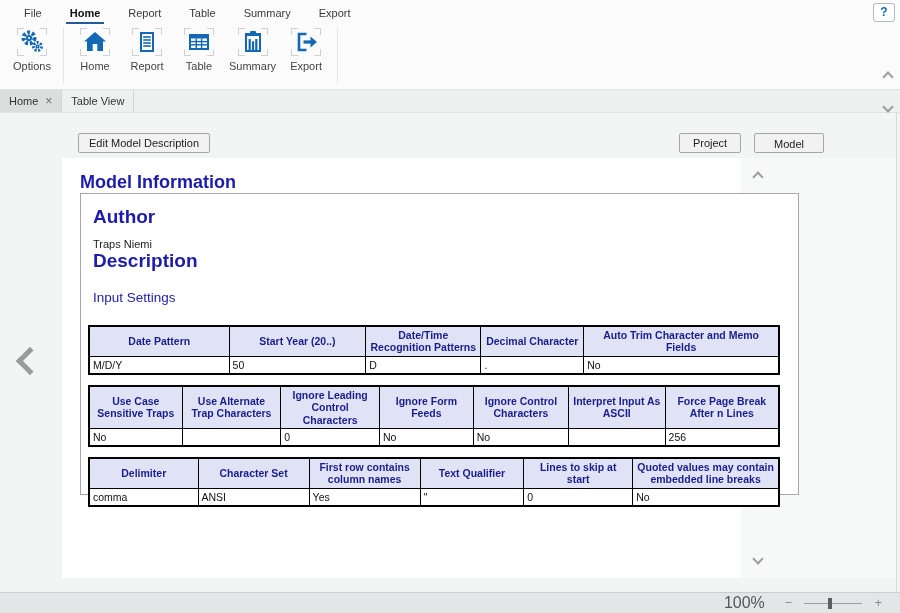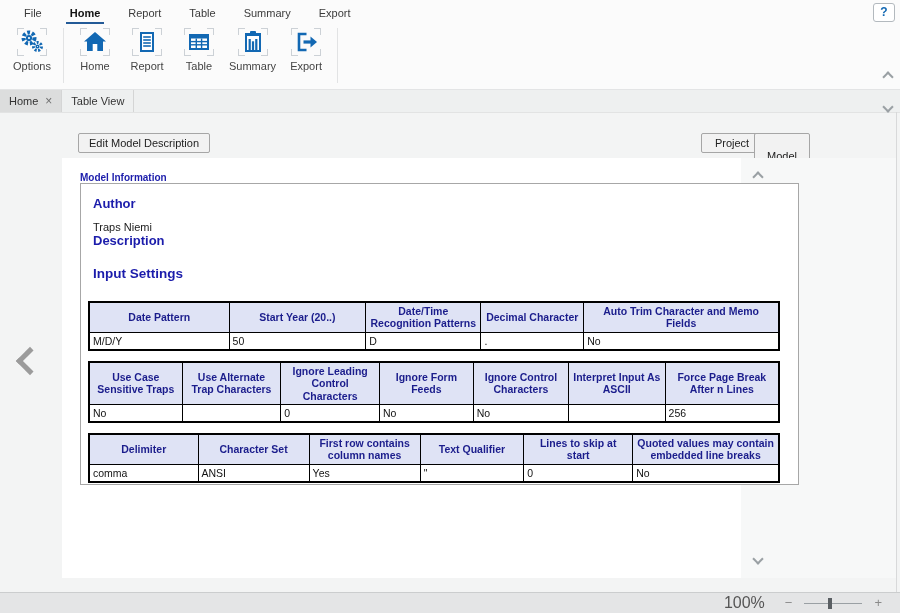--- a/index.html
+++ b/index.html
@@ -40,36 +40,36 @@
   .tabbar{position:absolute;top:90px;left:0;right:0;height:22px;background:#eef0f0;border-bottom:1px solid #e2e3e3;display:flex;align-items:stretch;}
   .doc-tab{display:flex;align-items:center;padding:0 9px;font-size:11px;color:#333;border-right:1px solid #d4d5d5;cursor:default;}
   .doc-tab.active{background:#dcdddd;}
   .doc-tab .close{margin-left:7px;color:#6e6e6e;font-size:12px;line-height:10px;}
   .tabbar-chev{position:absolute;right:8px;top:7px;}
 
   
   .main{position:absolute;top:113px;left:0;right:0;bottom:21px;background:#f3f4f4;}
   .btn{background:#f2f2f2;border:1px solid #a6a6a6;border-radius:2px;font-size:11px;color:#222;font-family:"Liberation Sans",sans-serif;padding:2px 10px;height:20px;}
   .edit-model-btn{position:absolute;left:78px;top:20px;}
-  .project-btn{position:absolute;left:701px;top:20px;width:62px;padding:2px 0;text-align:center;}
-  .model-btn{position:absolute;left:754px;top:20px;width:56px;padding:16px 0;text-align:center;}
+  .project-btn{position:absolute;left:679px;top:20px;width:62px;padding:2px 0;text-align:center;}
+  .model-btn{position:absolute;left:754px;top:20px;width:70px;padding:4px 0;text-align:center;}
   .nav-left{position:absolute;left:20px;top:238px;}
   .nav-right{position:absolute;right:13px;top:238px;}
   .right-edge{position:absolute;right:3px;top:-1px;bottom:0;width:1px;background:#d8d9da;}
 
   .content-panel{position:absolute;left:62px;top:45px;width:741px;bottom:14px;background:#fff;}
-  .mi-title{margin:14px 0 0 18px;font-size:10px;font-weight:bold;color:#1b1cab;}
+  .mi-title{margin:14px 0 0 18px;font-size:18px;font-weight:bold;color:#1b1cab;}
   .mi-tabs{display:flex;align-items:flex-end;margin:13px 0 0 18px;height:22px;position:relative;z-index:2;}
   .mi-tab{font-size:11px;color:#1a2470;padding:3px 8px 3px;background:linear-gradient(#e9eef5,#ccd5e1);border:1px solid #9b9b9b;border-bottom:none;border-radius:2px 2px 0 0;margin-right:2px;height:14px;line-height:14px;cursor:default;}
   .mi-tab.active{background:#fff;height:17px;line-height:16px;position:relative;top:1px;padding-bottom:4px;}
   .mi-panel{position:relative;margin-left:18px;width:719px;height:302px;border:1px solid #a7a7a7;background:#fff;box-sizing:border-box;padding:12px 0 0 12px;z-index:1;}
-  .sec-heading{font-size:13px;font-weight:bold;color:#1b1cab;margin:0;}
+  .sec-heading{font-size:19px;font-weight:bold;color:#1b1cab;margin:0;}
   .sec-heading.mt{}
   .sec-text{font-size:11px;color:#1a1a1a;margin:10px 0 0 0;}
-  .is-heading{font-size:13.5px;font-weight:bold;color:#1b1cab;margin:18px 0 0 0;}
+  .is-heading{font-size:13.5px;font-weight:normal;color:#1b1cab;margin:18px 0 0 0;}
 
   .tables-wrap{margin:20px 18px 0 -5px;}
   table.settings-table{border-collapse:collapse;border:2px solid #000;width:100%;table-layout:fixed;margin-bottom:10px;}
   table.settings-table th{background:#dfe3f5;color:#1b1d8c;font-size:10.5px;font-weight:bold;text-align:center;vertical-align:middle;border:1px solid #000;padding:2px 3px;line-height:1.18;}
   table.settings-table td{font-size:10.5px;color:#111;border:1px solid #000;padding:1px 3px;height:14px;vertical-align:middle;background:#fff;}
 
   .scroll-strip{position:absolute;left:741px;right:4px;top:45px;bottom:14px;background:#f7f8f8;}
   .scroll-strip .chev.up{position:absolute;left:13px;top:15px;}
   .scroll-strip .chev.down{position:absolute;left:13px;bottom:15px;}
 

